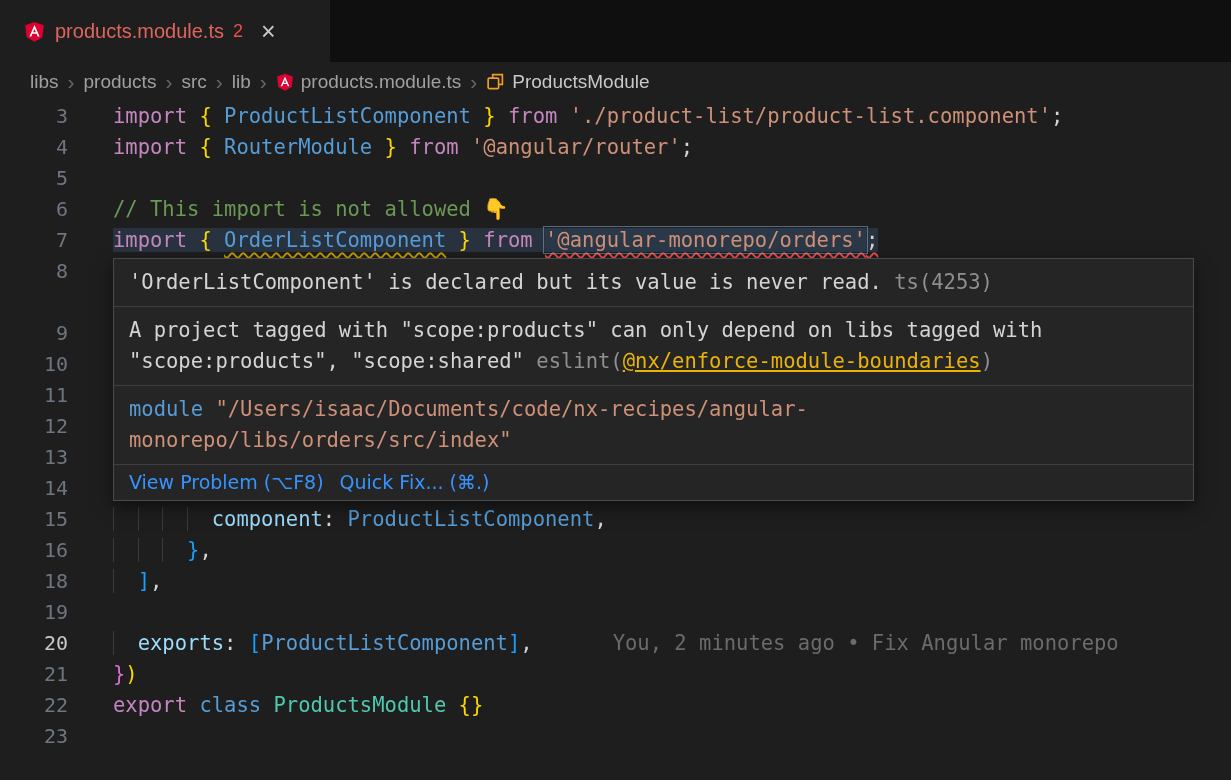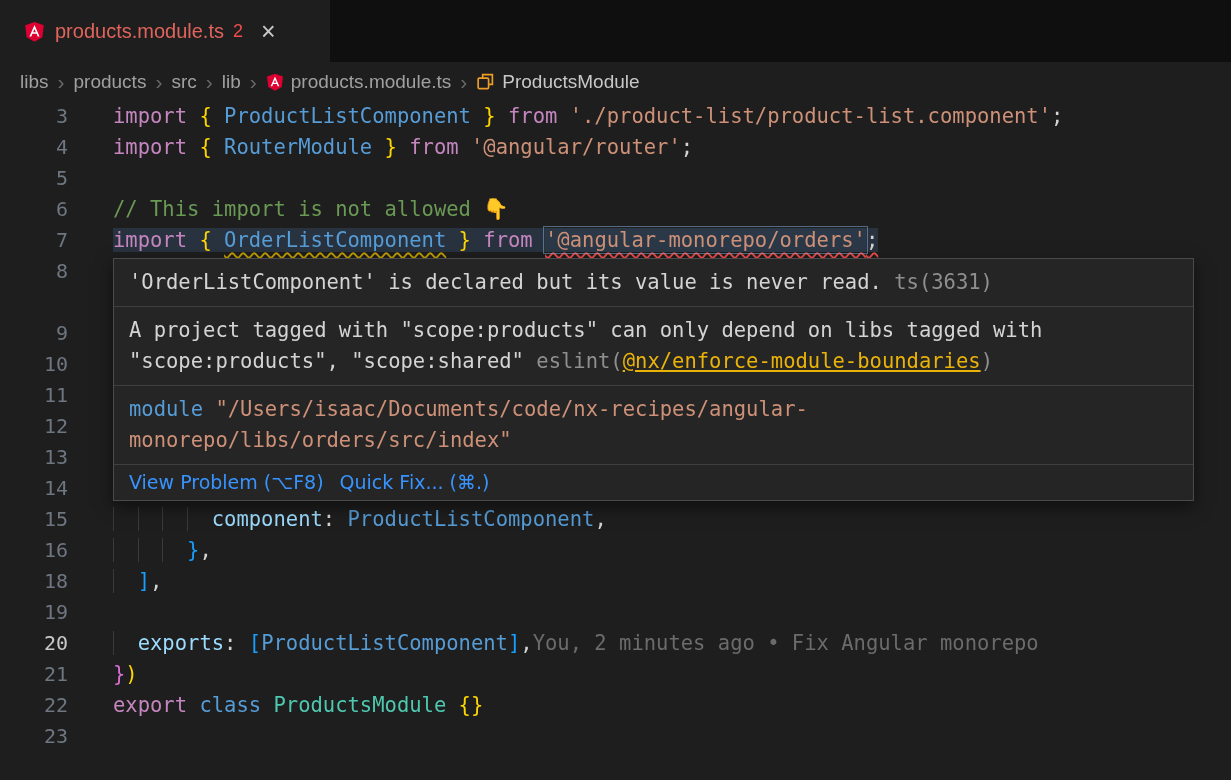--- a/index.html
+++ b/index.html
@@ -8,21 +8,21 @@
 
   
   .tabstrip{height:62px;background:#0f0f0f;display:flex;align-items:stretch}
   .tab{display:flex;align-items:center;background:#1e1e1e;padding:0 22px 0 24px;min-width:330px;cursor:pointer}
   .tab-icon{display:flex;align-items:center;margin-right:10px}
   .tab-title{color:#e0645c;font-size:20px}
   .tab-badge{color:#f14c4c;font-size:18px;margin-left:9px}
   .tab-close{color:#c8c8c8;font-size:25px;margin-left:18px;line-height:1;cursor:pointer}
 
   
-  .breadcrumb{height:39px;display:flex;align-items:center;padding-left:20px;gap:9px;font-size:19px;color:#a0a0a0;background:#1e1e1e}
+  .breadcrumb{height:39px;display:flex;align-items:center;padding-left:30px;gap:9px;font-size:19px;color:#a0a0a0;background:#1e1e1e}
   .bc-sep{color:#6a6a6a;font-size:21px}
   .bc-group{display:inline-flex;align-items:center;gap:7px;cursor:pointer}
   .bc-icon{display:flex;align-items:center}
   .bc-label.last{color:#c8c8c8}
 
   
   .editor{position:relative;height:679px;font-family:"DejaVu Sans Mono",monospace;font-size:20.5px;background:#1e1e1e}
   .code-row{display:flex;height:31px;line-height:31px;white-space:pre}
   .gutter{width:90px;padding-right:22px;text-align:right;color:#6e7681;flex:none;font-size:20px}
   .code-row.active .gutter{color:#c9c9c9}
@@ -32,21 +32,21 @@
   .tok.kw2{color:#569CD6}
   .tok.cls{color:#569CD6}
   .tok.clsdecl{color:#4EC9B0}
   .tok.prop{color:#9CDCFE}
   .tok.str{color:#CE9178}
   .tok.cmt{color:#6A9955}
   .tok.pln{color:#d4d4d4}
   .tok.b1{color:#FFD700}
   .tok.b2{color:#DA70D6}
   .tok.b3{color:#179FFF}
-  .tok.blame{color:#6b6b6b;}
+  .tok.blame{color:#6b6b6b;margin-left:80px}
   .tok.ind{background-image:repeating-linear-gradient(to right,#3a3a3a 0 1px,transparent 1px 24.68px)}
   .tok.hl{background:rgba(64,92,126,.35)}
   .tok.box{background:rgba(70,105,150,.35);outline:1px solid rgba(140,180,226,.5);outline-offset:1px}
   .tok.sqr{text-decoration:underline wavy #f14c4c 1.5px;text-underline-offset:5px;text-decoration-skip-ink:none}
   .tok.sqy{text-decoration:underline wavy #c4a000 1.5px;text-underline-offset:5px;text-decoration-skip-ink:none}
 
   
   .popup{position:absolute;left:113px;top:157px;width:1081px;background:#252526;border:1px solid #4a4a4a;box-shadow:0 6px 16px rgba(0,0,0,.5);z-index:5}
   .popup-section{padding:8px 15px;font-size:20.5px;line-height:31px;color:#d4d4d4;overflow-wrap:break-word}
   .popup-section + .popup-section{border-top:1px solid #3f3f3f}
@@ -132,21 +132,21 @@
       <div class="code-row"><div class="gutter">16</div><div class="code-text"><span class="tok ind">      </span><span class="tok b3">}</span><span class="tok pln">,</span></div></div>
       <div class="code-row"><div class="gutter">18</div><div class="code-text"><span class="tok ind">  </span><span class="tok b3">]</span><span class="tok pln">,</span></div></div>
       <div class="code-row"><div class="gutter">19</div></div>
       <div class="code-row active"><div class="gutter">20</div><div class="code-text"><span class="tok ind">  </span><span class="tok prop">exports</span><span class="tok pln">: </span><span class="tok b3">[</span><span class="tok cls">ProductListComponent</span><span class="tok b3">]</span><span class="tok pln">,</span><span class="tok blame">You, 2 minutes ago • Fix Angular monorepo</span></div></div>
       <div class="code-row"><div class="gutter">21</div><div class="code-text"><span class="tok b2">}</span><span class="tok b1">)</span></div></div>
       <div class="code-row"><div class="gutter">22</div><div class="code-text"><span class="tok kw">export </span><span class="tok kw2">class </span><span class="tok clsdecl">ProductsModule</span><span class="tok pln"> </span><span class="tok b1">{}</span></div></div>
       <div class="code-row"><div class="gutter">23</div><div class="code-text"></div></div>
     </div>
   <div class="popup">
     <div>
-        <div class="popup-section"><span class="ptok fg">'OrderListComponent' is declared but its value is never read.</span><span class="ptok dim"> ts(3631)</span></div>
+        <div class="popup-section"><span class="ptok fg">'OrderListComponent' is declared but its value is never read.</span><span class="ptok dim"> ts(4253)</span></div>
         <div class="popup-section"><span class="ptok fg">A project tagged with "scope:products" can only depend on libs tagged with "scope:products", "scope:shared" </span><span class="ptok dim">eslint(</span><span class="ptok link">@nx/enforce-module-boundaries</span><span class="ptok dim">)</span></div>
         <div class="popup-section"><span class="ptok kw2">module </span><span class="ptok str">"/Users/isaac/Documents/code/nx-recipes/angular-monorepo/libs/orders/src/index"</span></div>
       </div>
     <div class="popup-actions">
         <span class="popup-action">View Problem (⌥F8)</span>
         <span class="popup-action">Quick Fix... (⌘.)</span>
       </div>
   </div>
 </div>
 

